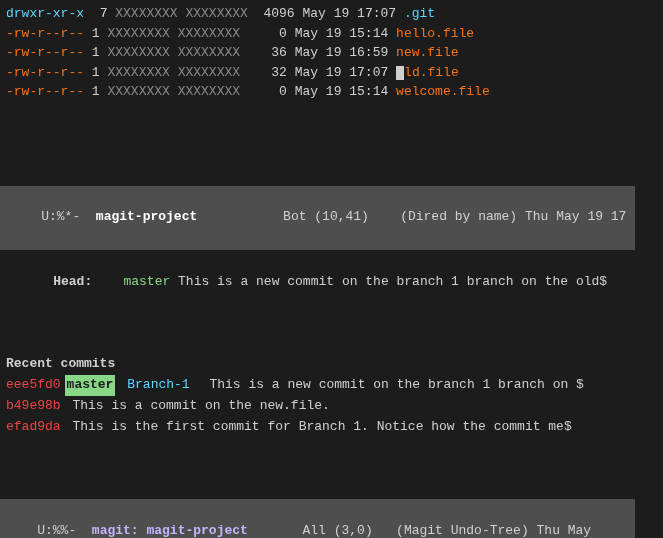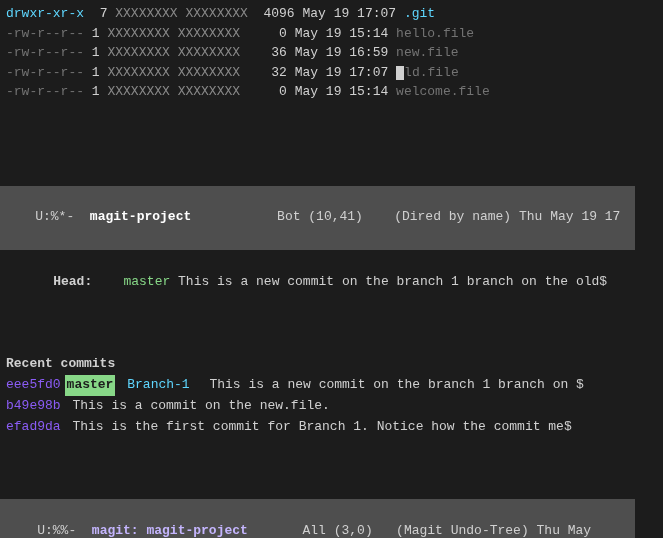--- a/index.html
+++ b/index.html
@@ -31,32 +31,32 @@
       flex: 0 0 auto;
       line-height: 1.5;
     }
 
     .file-row {
       white-space: pre;
       display: block;
     }
 
     .dir-color { color: #5fd7ff; }
-    .file-color { color: #737373; }
+    .file-color { color: #f97316; }
     .git-color { color: #5fd7ff; }
 
     .spacer {
       flex: 1 1 auto;
       min-height: 80px;
     }
 
     .status-bar-1 {
       background-color: #4e4e4e;
       color: #d0d0d0;
-      padding: 1px 4px;
+      padding: 1px 10px;
       white-space: pre;
       line-height: 1.6;
       flex: 0 0 auto;
     }
 
     .status-bar-1 .bold-text {
       font-weight: bold;
       color: #ffffff;
     }
 
@@ -96,21 +96,21 @@
     }
 
     .commit-row {
       white-space: pre;
       line-height: 1.6;
       display: flex;
       align-items: baseline;
     }
 
     .commit-hash {
-      color: #8b5cf6;
+      color: #ef4444;
       margin-right: 4px;
     }
 
     .commit-branch-tag {
       background-color: #87d787;
       color: #1c1c1c;
       padding: 0 2px;
       margin-right: 4px;
       font-weight: bold;
     }

